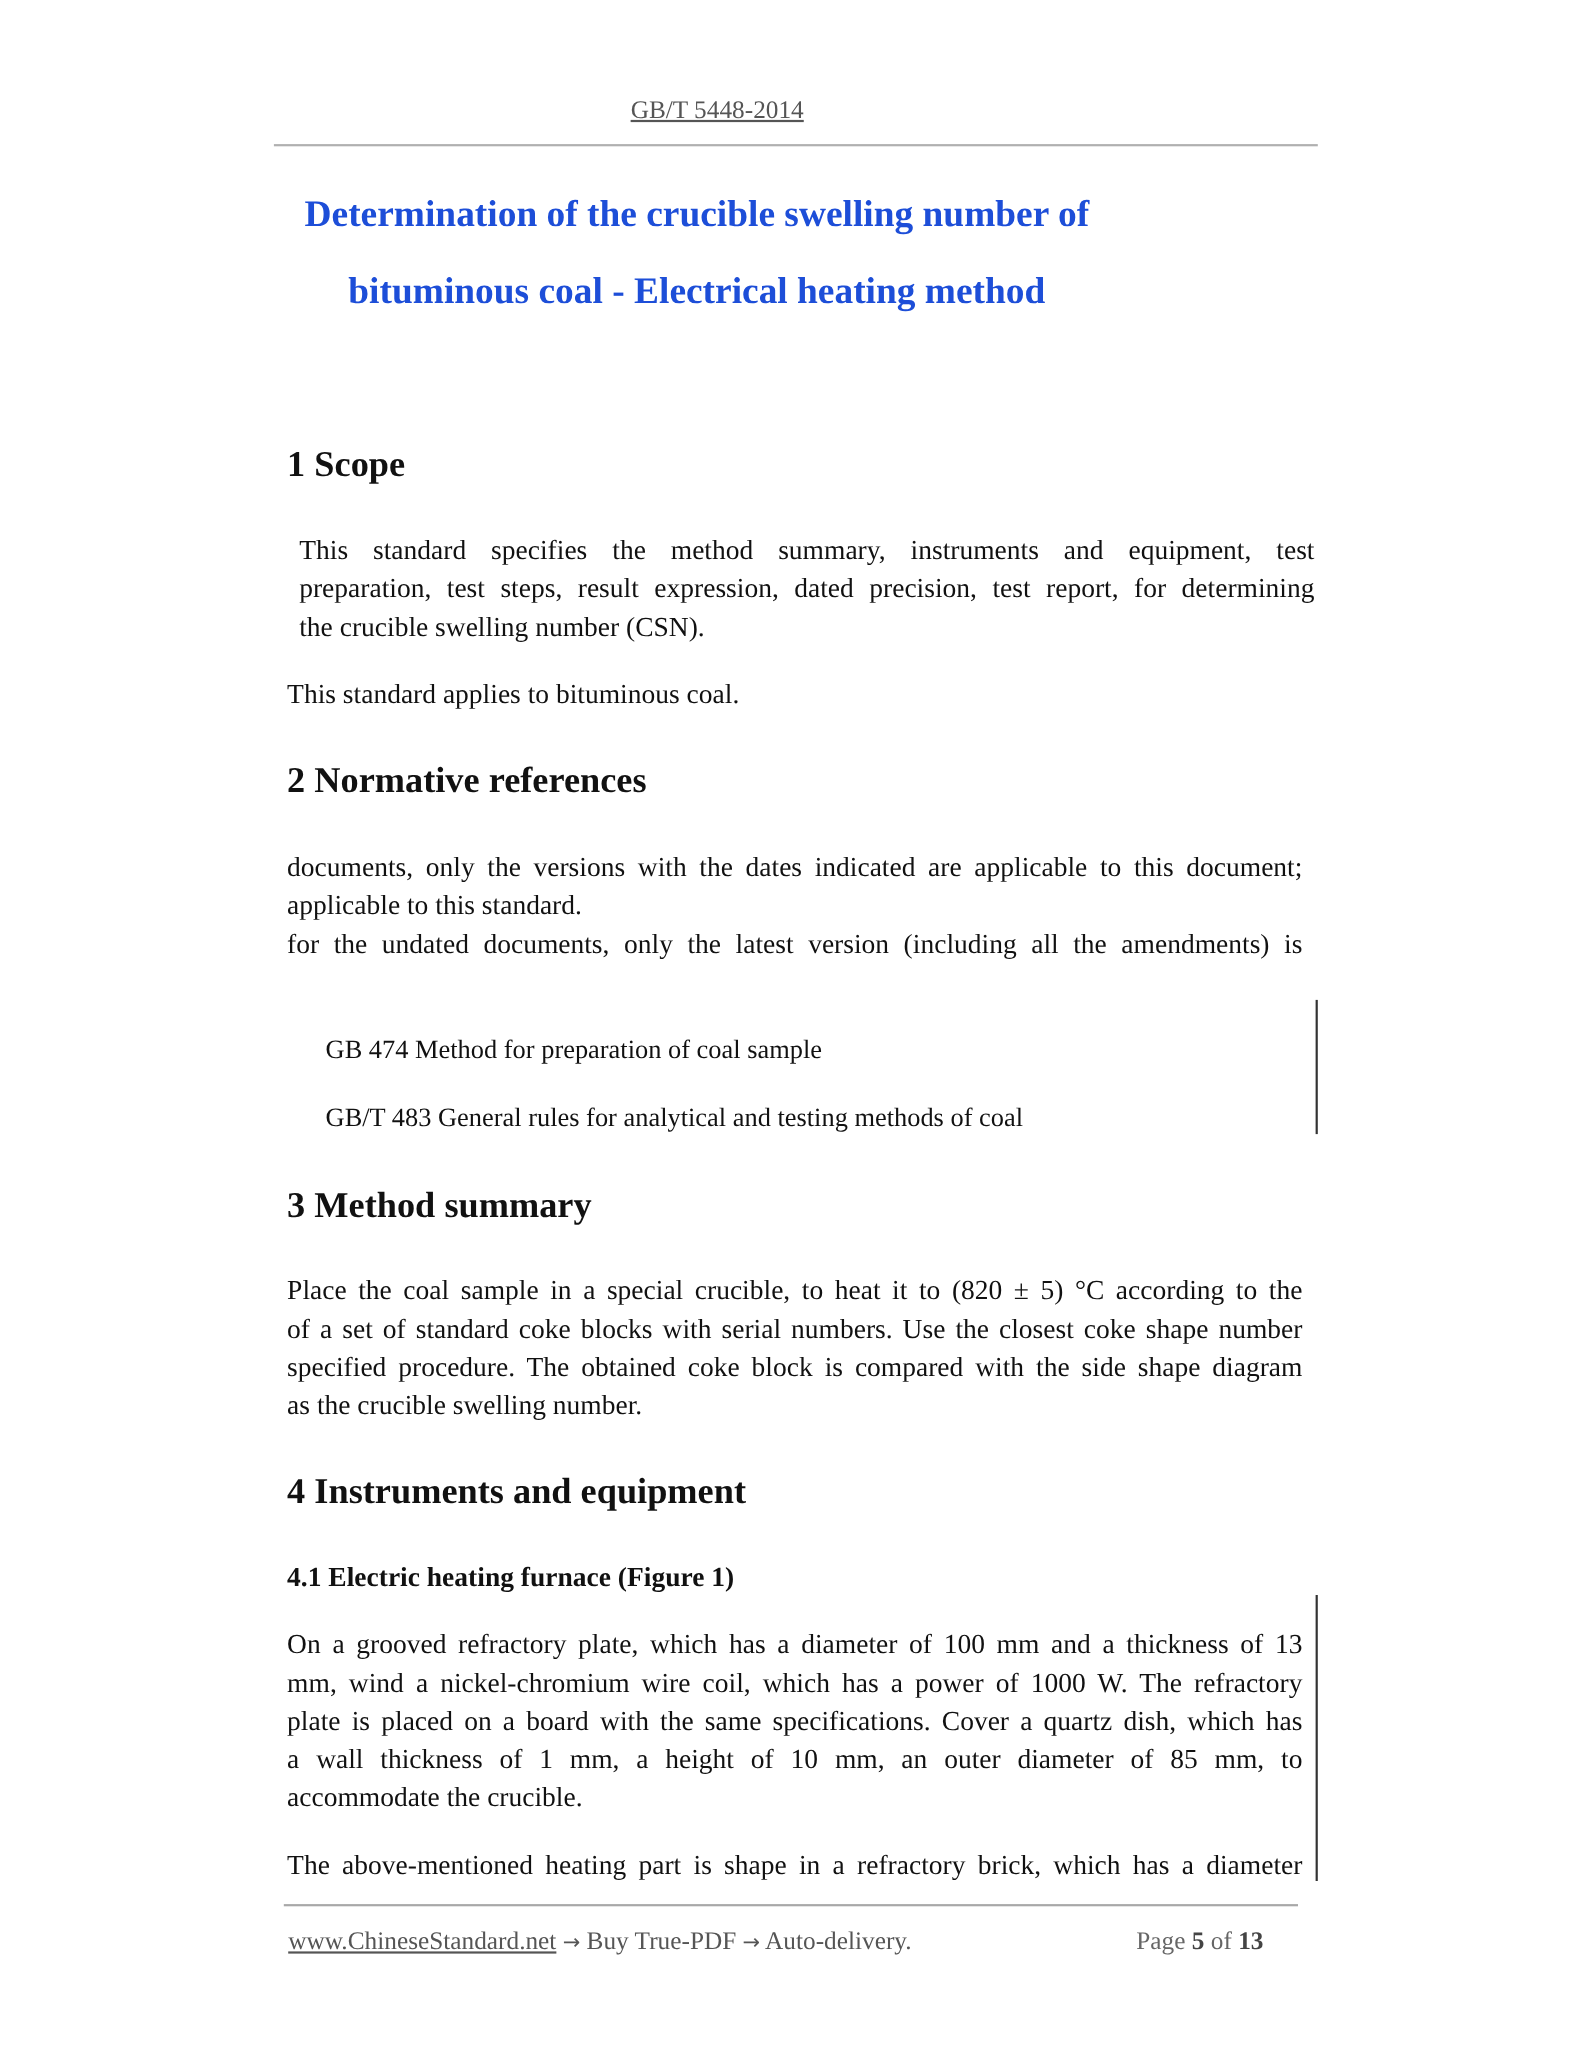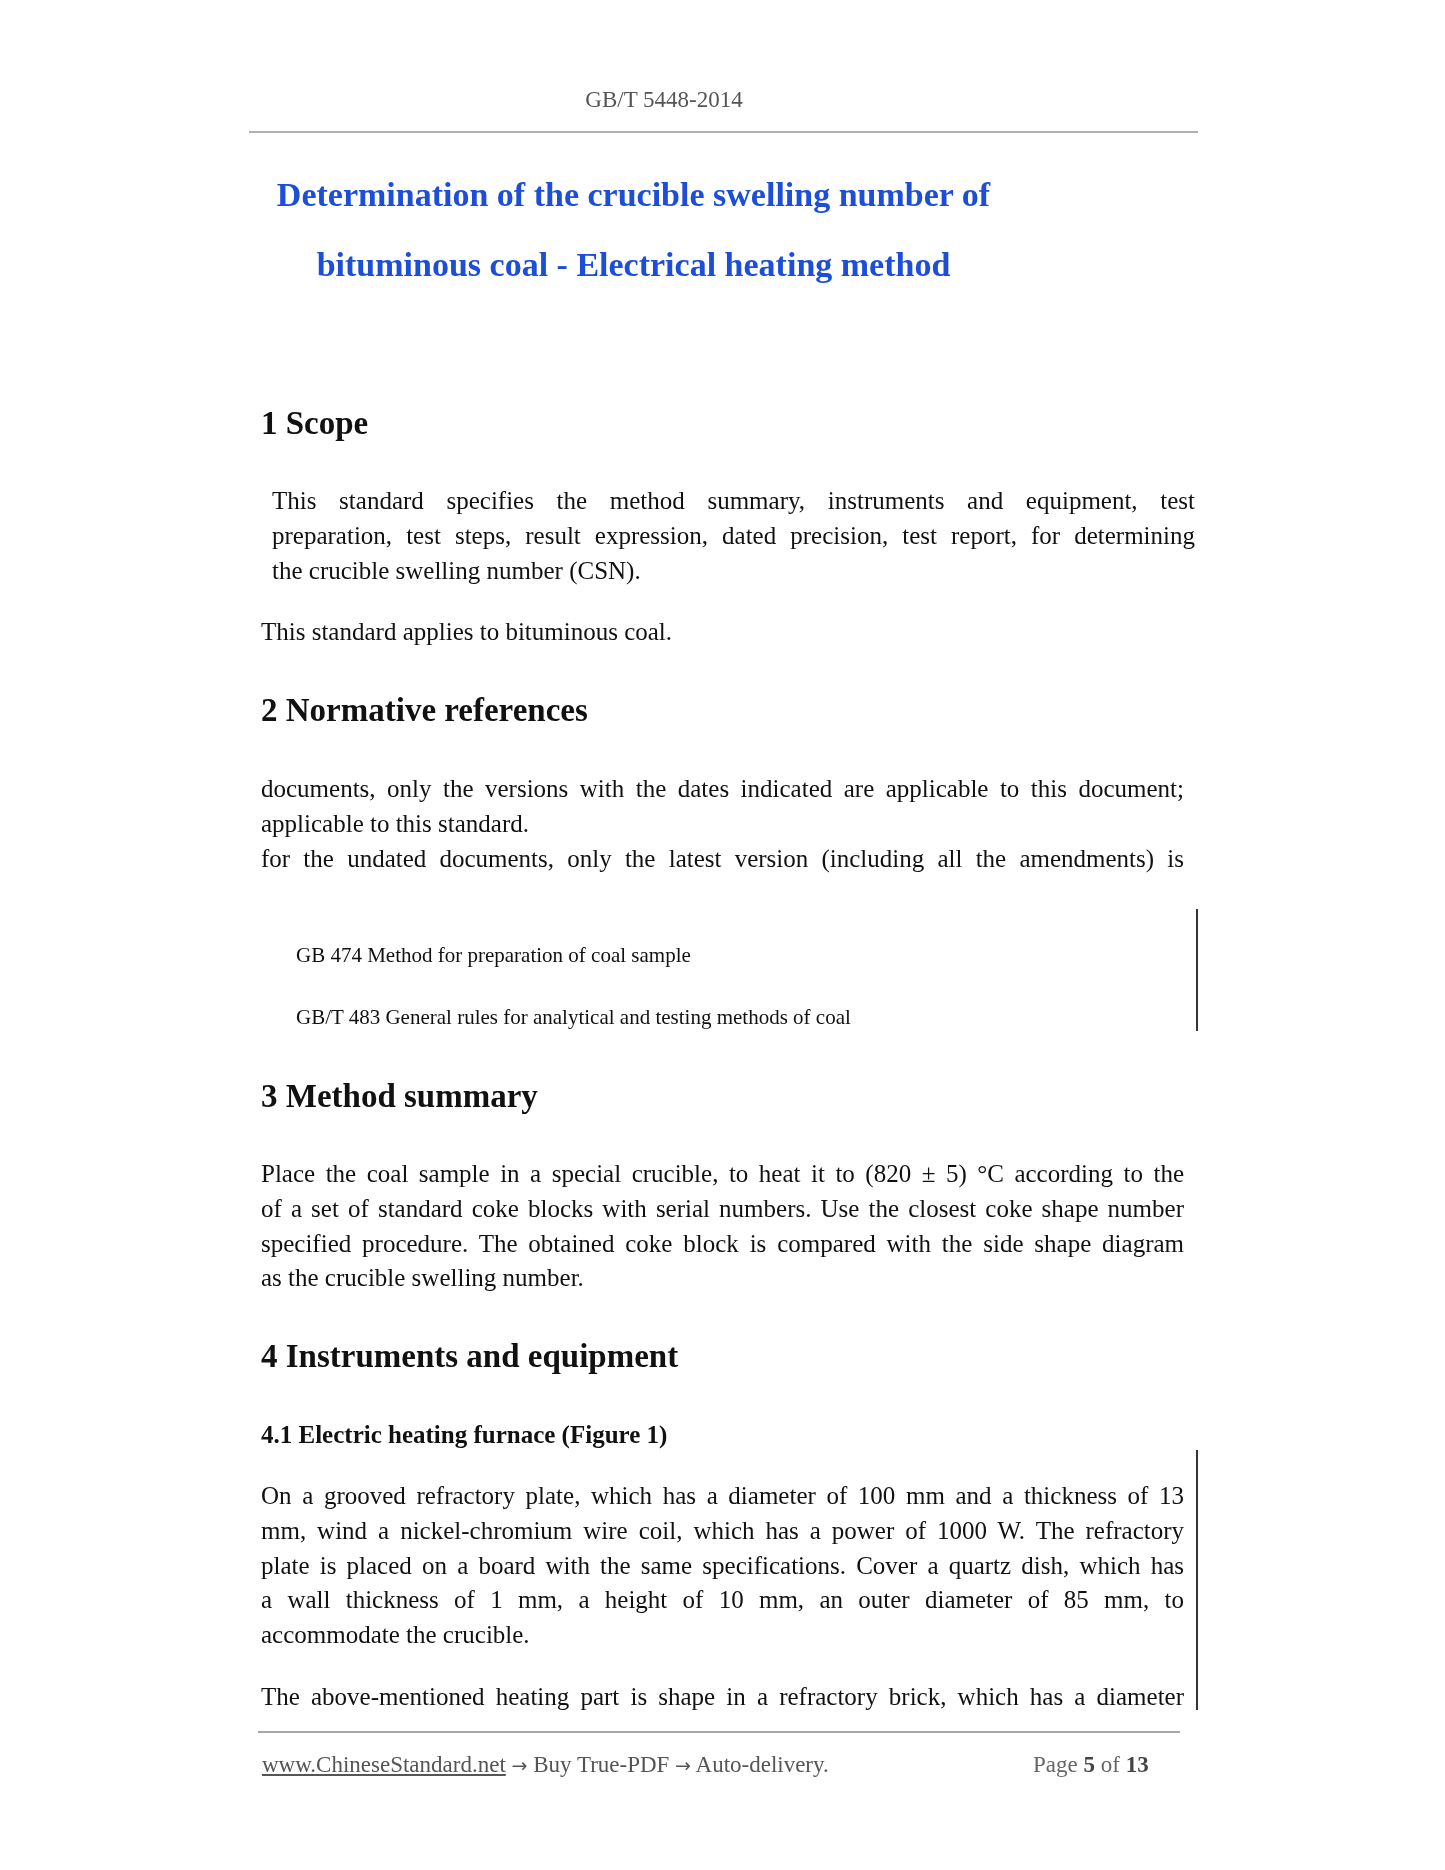--- a/index.html
+++ b/index.html
@@ -1,30 +1,30 @@
 <!DOCTYPE html>
 <html><head>
 <meta charset="utf-8">
 <style>
   html, body { margin: 0; padding: 0; background: #ffffff; }
   body { width: 1445px; height: 1870px; position: relative; overflow: hidden;
          font-family: "Liberation Serif", "DejaVu Serif", serif; color: #111; }
   .abs { position: absolute; }
-  .running-header { left: 16px; width: 1296px; top: 86px; text-align: center;
-         font-size: 23px; color: #555; line-height: 28px; }
+  .running-header { left: 4px; width: 1296px; top: 86px; text-align: center;
+         font-size: 23px; color: #555; line-height: 28px; text-decoration: underline; }
   .header-rule { left: 249px; width: 949px; top: 131px; height: 2px; background: #b0b0b0; }
   .title { left: 0; width: 1267px; text-align: center; font-weight: bold;
            font-size: 34px; line-height: 40px; color: #1d4ed8; }
   .h1 { left: 261px; font-weight: bold; font-size: 33px; line-height: 40px; color: #111; }
   .h2 { left: 261px; font-weight: bold; font-size: 25px; line-height: 32px; color: #111; }
   .para { left: 261px; width: 923px; font-size: 25px; line-height: 34.8px;
           text-align: justify; text-align-last: left; color: #111; }
   .para .ln { display: block; text-align: justify; text-align-last: justify; white-space: nowrap; }
   .para .ln.last { text-align-last: left; }
-  .ref { left: 296px; font-size: 21px; line-height: 32px; color: #111; white-space: nowrap; }
+  .ref { left: 296px; font-size: 24px; line-height: 32px; color: #111; white-space: nowrap; }
   .change-bar { width: 2px; background: #333; left: 1196px; }
   .footer-rule { left: 258px; width: 922px; top: 1731px; height: 2px; background: #a8a8a8; }
   .footer-left { left: 262px; top: 1751px; font-size: 23px; line-height: 28px; color: #555; white-space: nowrap; }
   .footer-left a { color: #555; text-decoration: underline; }
   .footer-right { left: 1033px; top: 1751px; font-size: 23px; line-height: 28px; color: #666; white-space: nowrap; }
   .footer-right b { color: #444; }
   .arrow { font-family: "DejaVu Sans", sans-serif; font-size: 19px; }
 </style>
 </head>
 <body>

